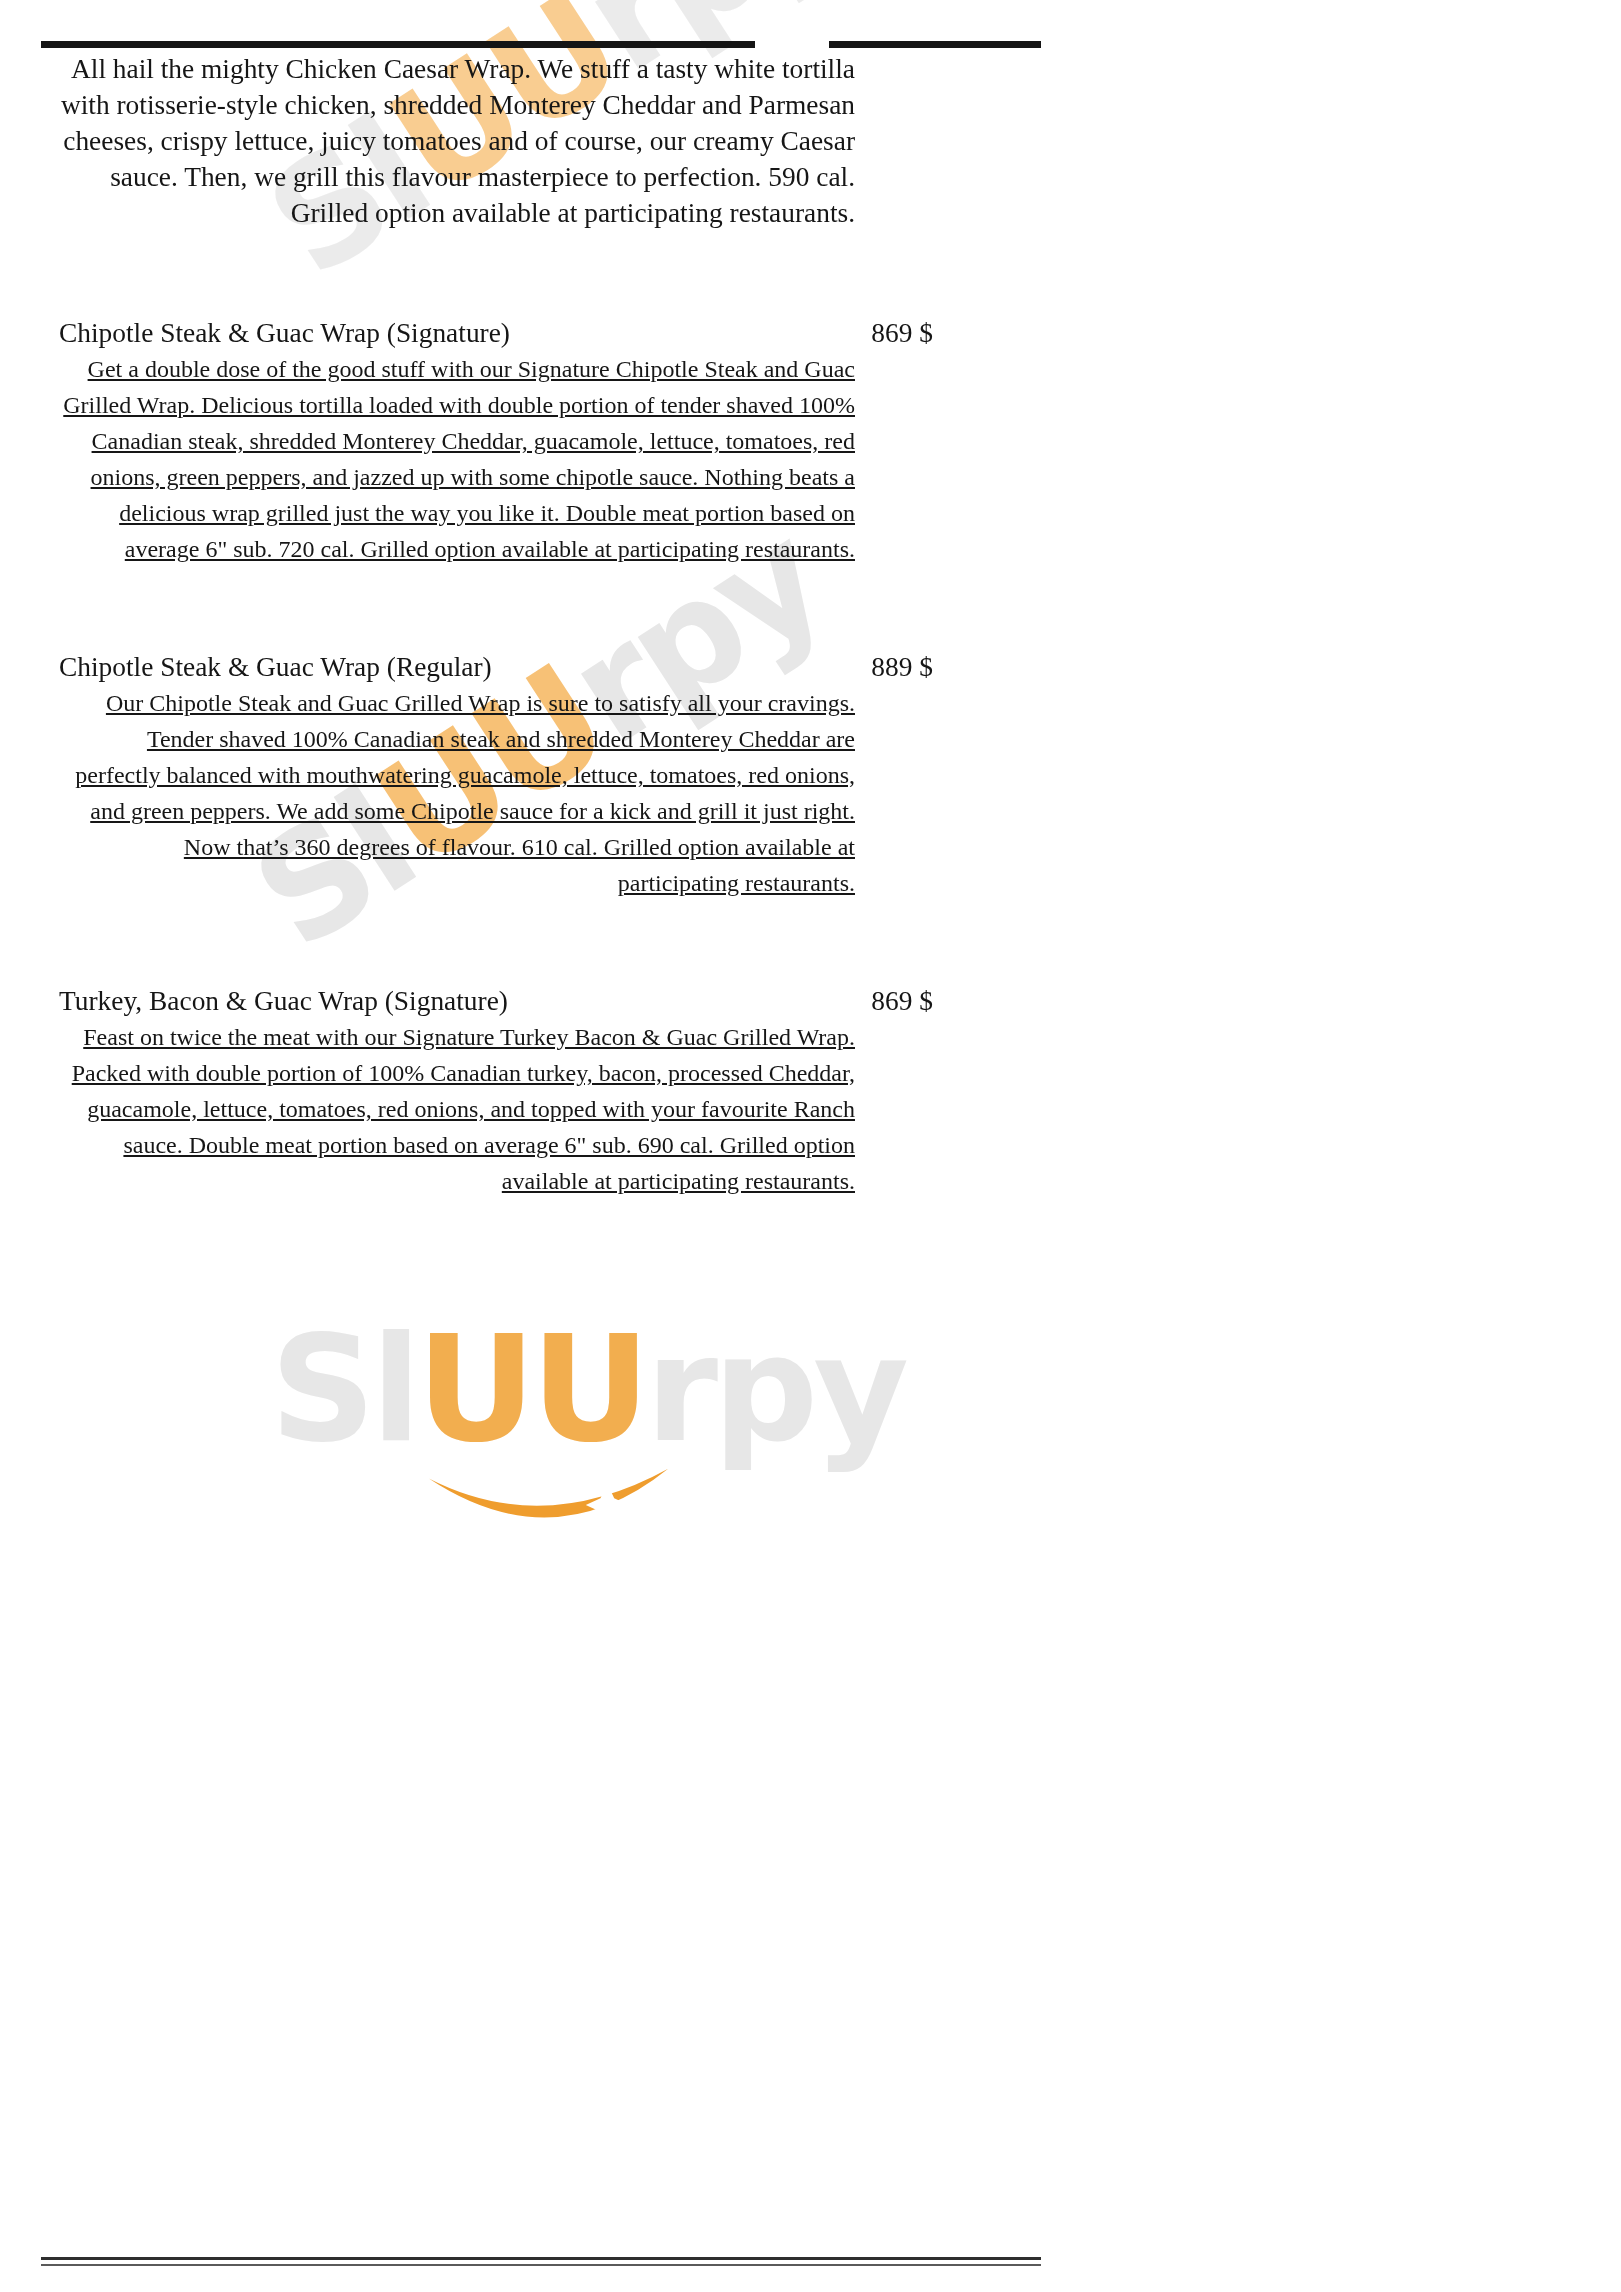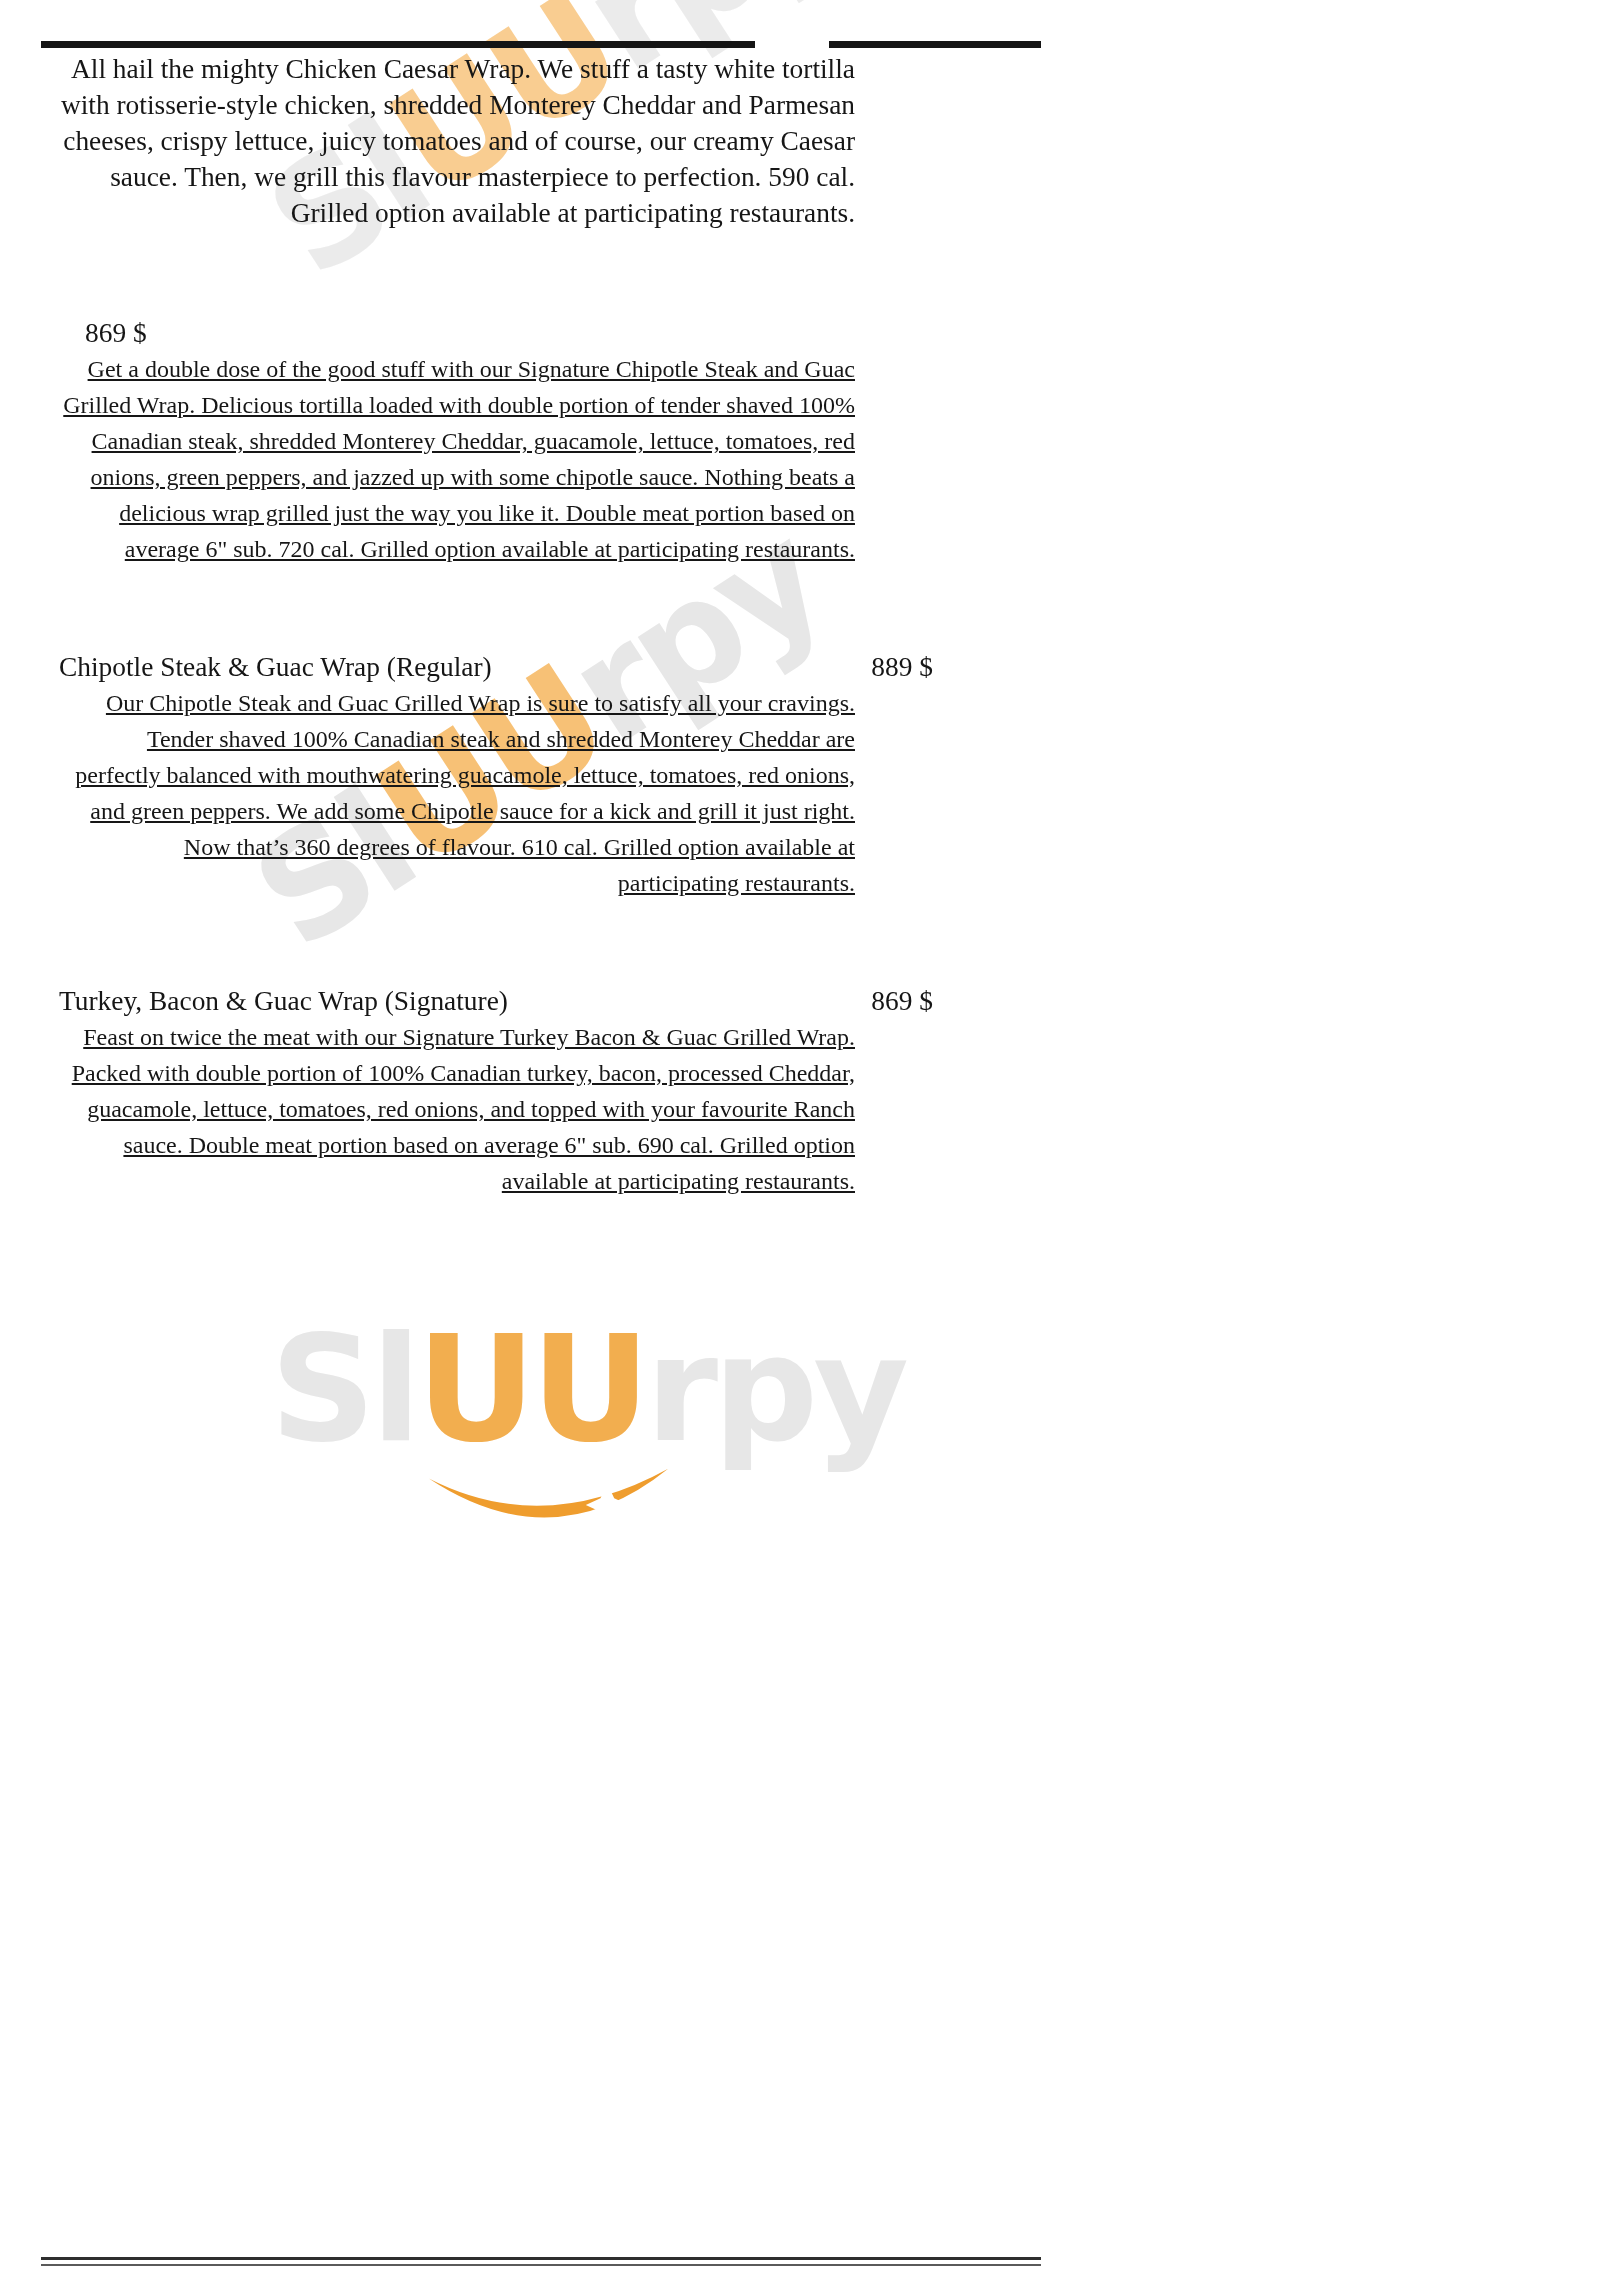--- a/index.html
+++ b/index.html
@@ -58,20 +58,21 @@
     <path d="M8,28 Q125,88 252,18 Q135,112 8,28 Z" fill="#ef9d2e"></path>
     <polygon points="190,33 197,48 212,55 197,62 190,77 183,62 168,55 183,48" fill="#ffffff"></polygon>
   </svg>
 
   <div class="content">
 
     <p class="intro">All hail the mighty Chicken Caesar Wrap. We stuff a tasty white tortilla with rotisserie-style chicken, shredded Monterey Cheddar and Parmesan cheeses, crispy lettuce, juicy tomatoes and of course, our creamy Caesar sauce. Then, we grill this flavour masterpiece to perfection. 590 cal. Grilled option available at participating restaurants.</p>
 
     <section class="menu-item">
       <div class="item-head">
+        <span class="item-name">Chipotle Steak &amp; Guac Wrap (Signature)</span>
         <span class="item-price">869 $</span>
       </div>
       <p class="item-desc">Get a double dose of the good stuff with our Signature Chipotle Steak and Guac Grilled Wrap. Delicious tortilla loaded with double portion of tender shaved 100% Canadian steak, shredded Monterey Cheddar, guacamole, lettuce, tomatoes, red onions, green peppers, and jazzed up with some chipotle sauce. Nothing beats a delicious wrap grilled just the way you like it. Double meat portion based on average 6" sub. 720 cal. Grilled option available at participating restaurants.</p>
     </section>
 
     <section class="menu-item">
       <div class="item-head">
         <span class="item-name">Chipotle Steak &amp; Guac Wrap (Regular)</span>
         <span class="item-price">889 $</span>
       </div>

